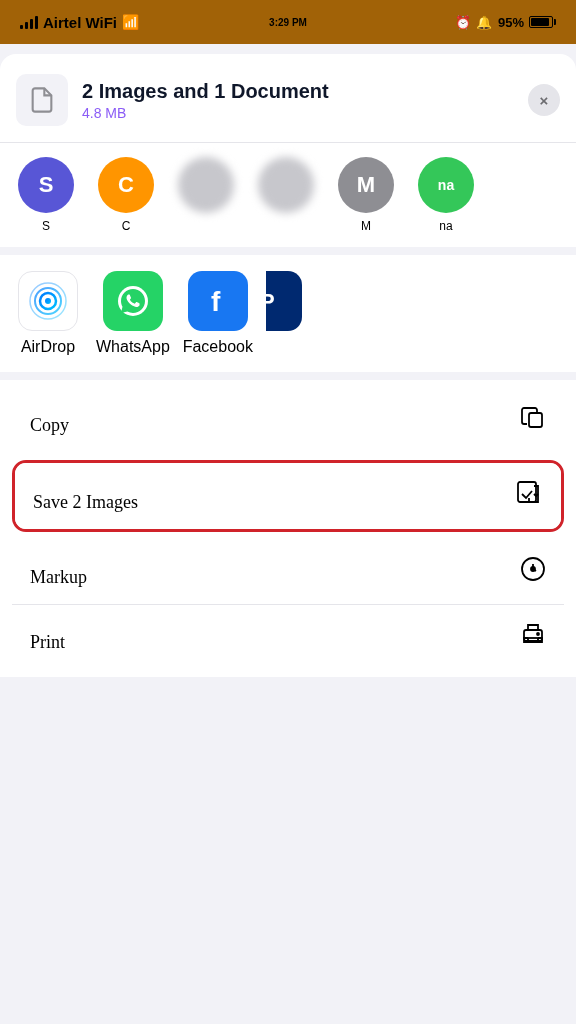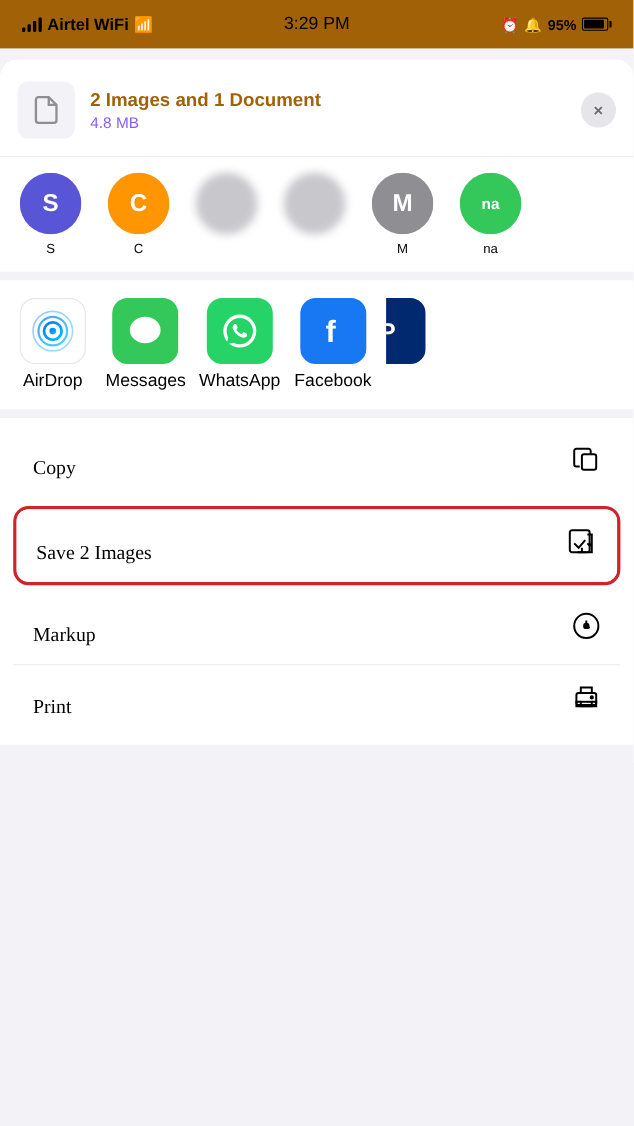--- a/index.html
+++ b/index.html
@@ -26,22 +26,22 @@
     }
     .status-left {
       display: flex;
       align-items: center;
       gap: 5px;
     }
     .status-center {
       position: absolute;
       left: 50%;
       transform: translateX(-50%);
-      font-size: 16px;
-      font-weight: 400;
+      font-size: 10px;
+      font-weight: 700;
     }
     .status-right {
       display: flex;
       align-items: center;
       gap: 5px;
       font-size: 13px;
     }
 
     
     .share-sheet {
@@ -71,23 +71,23 @@
     }
     .share-header-icon svg {
       width: 28px;
       height: 28px;
       color: #8e8e93;
     }
     .share-header-text {
       flex: 1;
     }
     .share-header-title {
-      font-size: 17px;
+      font-size: 20px;
       font-weight: 600;
-      color: #a16207;
+      color: #0f172a;
     }
     .share-header-subtitle {
       font-size: 14px;
       color: #8b5cf6;
       margin-top: 2px;
     }
     .close-btn {
       width: 32px;
       height: 32px;
       background: #e5e5ea;
@@ -371,29 +371,20 @@
           </defs>
           <circle cx="20" cy="20" r="8" fill="none" stroke="url(#airdropGrad)" stroke-width="2.5"></circle>
           <circle cx="20" cy="20" r="13" fill="none" stroke="url(#airdropGrad)" stroke-width="2" opacity="0.7"></circle>
           <circle cx="20" cy="20" r="18" fill="none" stroke="url(#airdropGrad)" stroke-width="1.5" opacity="0.4"></circle>
           <circle cx="20" cy="20" r="3" fill="url(#airdropGrad)"></circle>
         </svg>
       </div>
       <span class="app-label">AirDrop</span>
     </div>
 
-    <div class="app-item">
-      <div class="app-icon icon-messages">
-        <svg width="38" height="38" viewBox="0 0 38 38">
-          <ellipse cx="19" cy="18" rx="14" ry="12" fill="white"></ellipse>
-          <polygon points="12,28 16,22 8,22" fill="white"></polygon>
-        </svg>
-      </div>
-      <span class="app-label">Messages</span>
-    </div>
 
     <div class="app-item">
       <div class="app-icon icon-whatsapp">
         <svg width="40" height="40" viewBox="0 0 40 40">
           <circle cx="20" cy="20" r="15" fill="white"></circle>
           <path d="M20 8C13.37 8 8 13.37 8 20c0 2.1.54 4.08 1.49 5.79L8 32l6.37-1.46A11.93 11.93 0 0020 32c6.63 0 12-5.37 12-12S26.63 8 20 8zm6.6 16.34c-.28.77-1.61 1.47-2.2 1.55-.57.08-1.28.11-2.07-.13-.48-.14-1.09-.33-1.87-.65-3.29-1.42-5.44-4.74-5.61-4.96-.16-.22-1.35-1.8-1.35-3.43 0-1.63.85-2.44 1.16-2.77.3-.33.65-.41.87-.41.22 0 .43.002.62.01.2.01.47-.07.73.56.28.66.94 2.28 1.02 2.44.08.17.13.36.03.58-.1.22-.15.36-.3.55-.15.2-.32.44-.45.59-.15.17-.31.35-.13.68.18.33.8 1.32 1.72 2.14 1.18 1.05 2.17 1.37 2.5 1.53.33.16.52.13.71-.08.2-.21.83-.97 1.05-1.3.22-.33.44-.28.74-.17.3.11 1.9.9 2.23 1.06.33.16.55.24.63.38.08.13.08.77-.2 1.54z" fill="#25d366"></path>
         </svg>
       </div>
       <span class="app-label">WhatsApp</span>
     </div>

